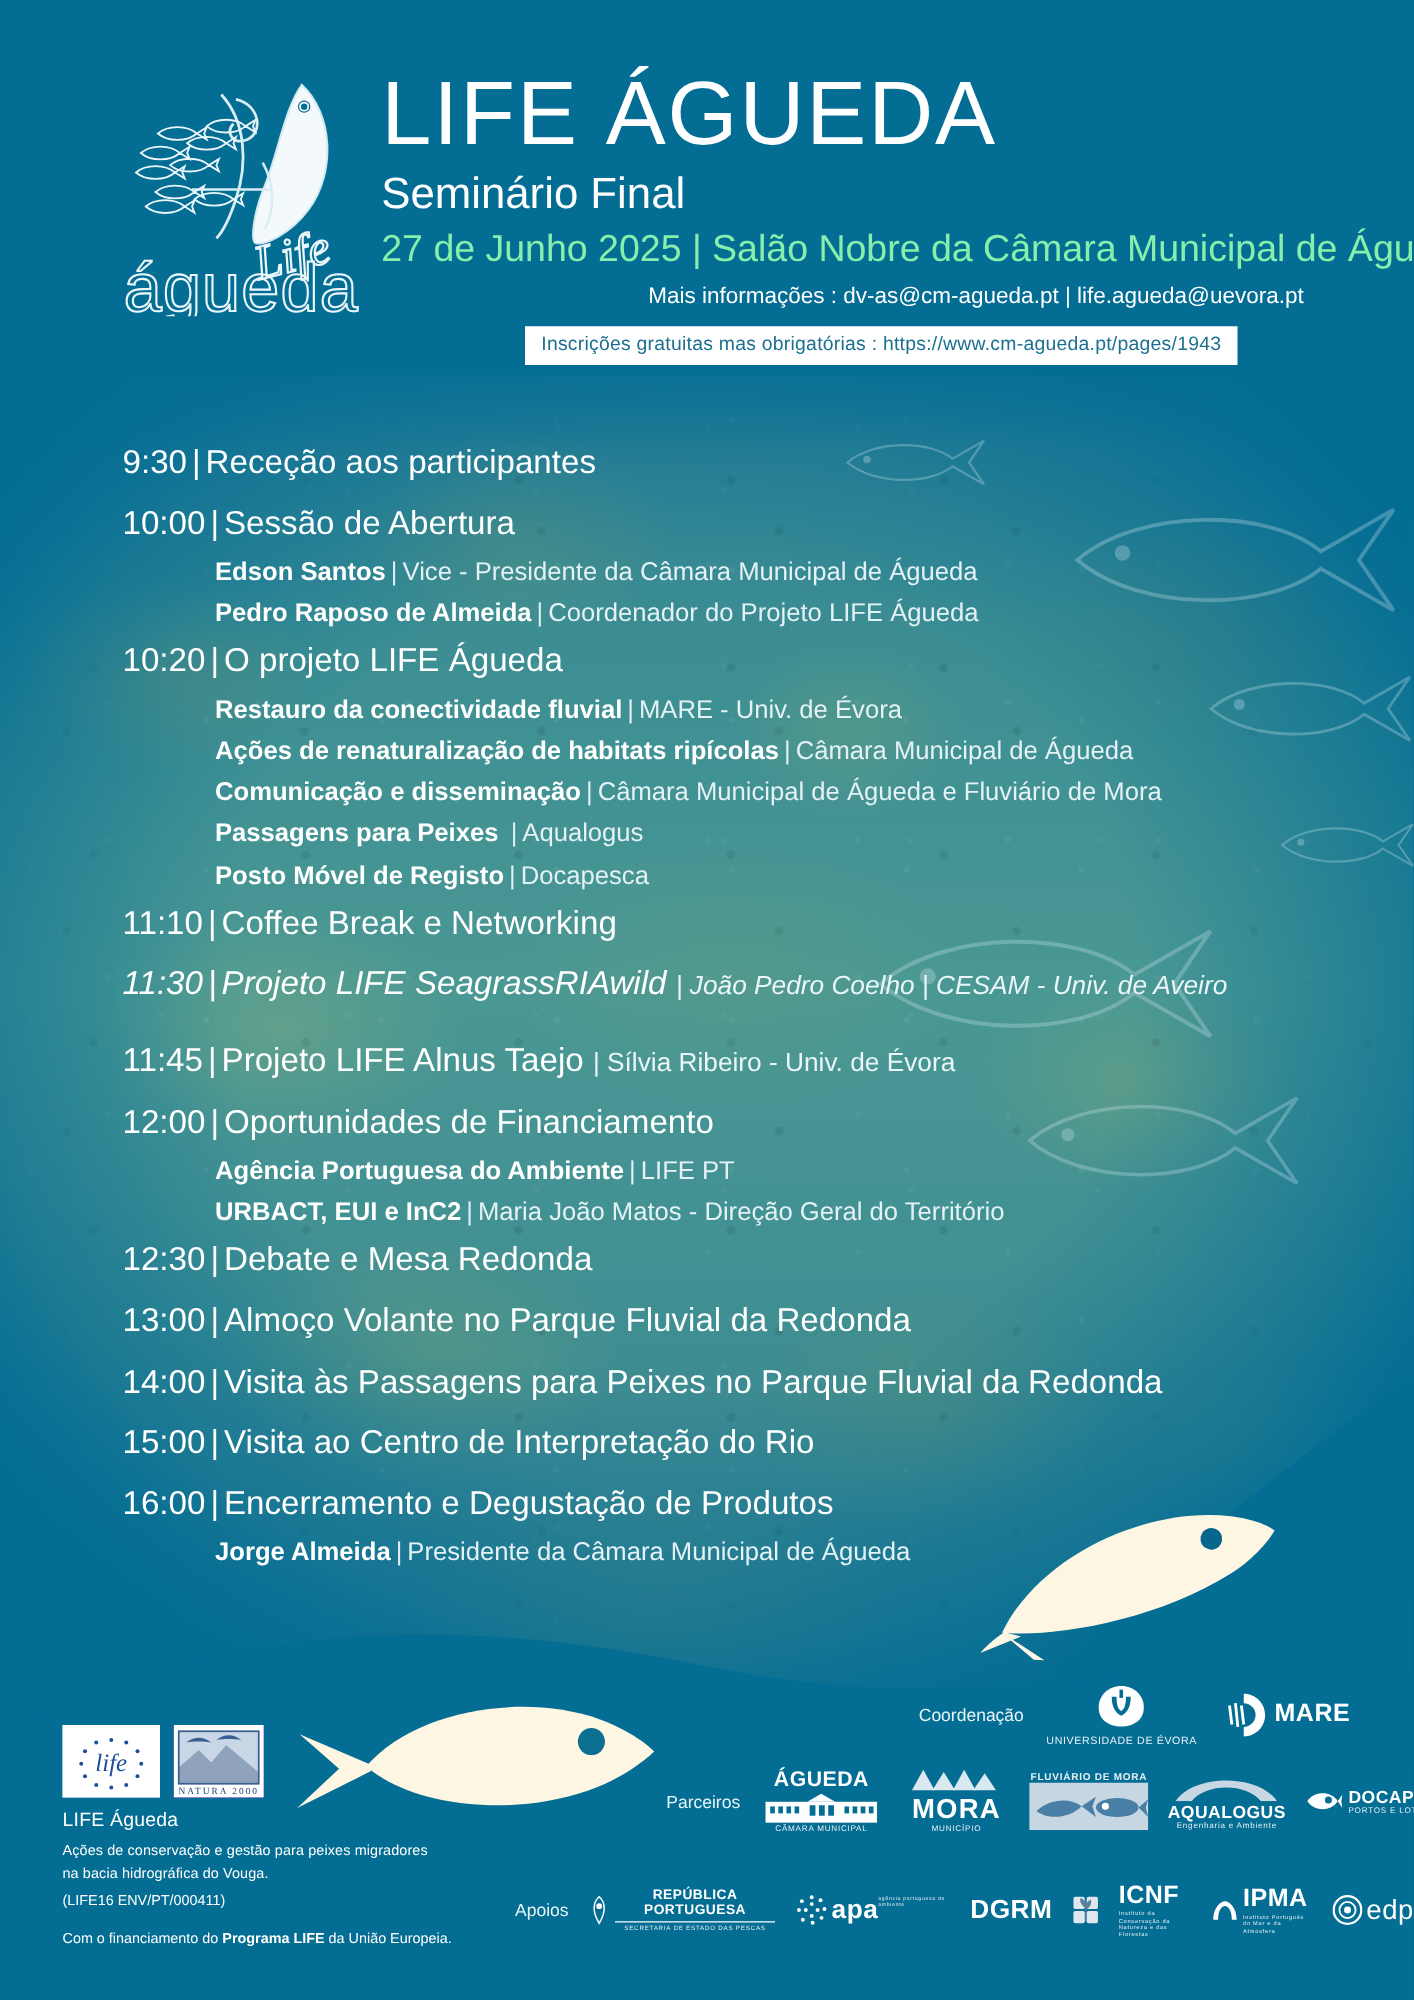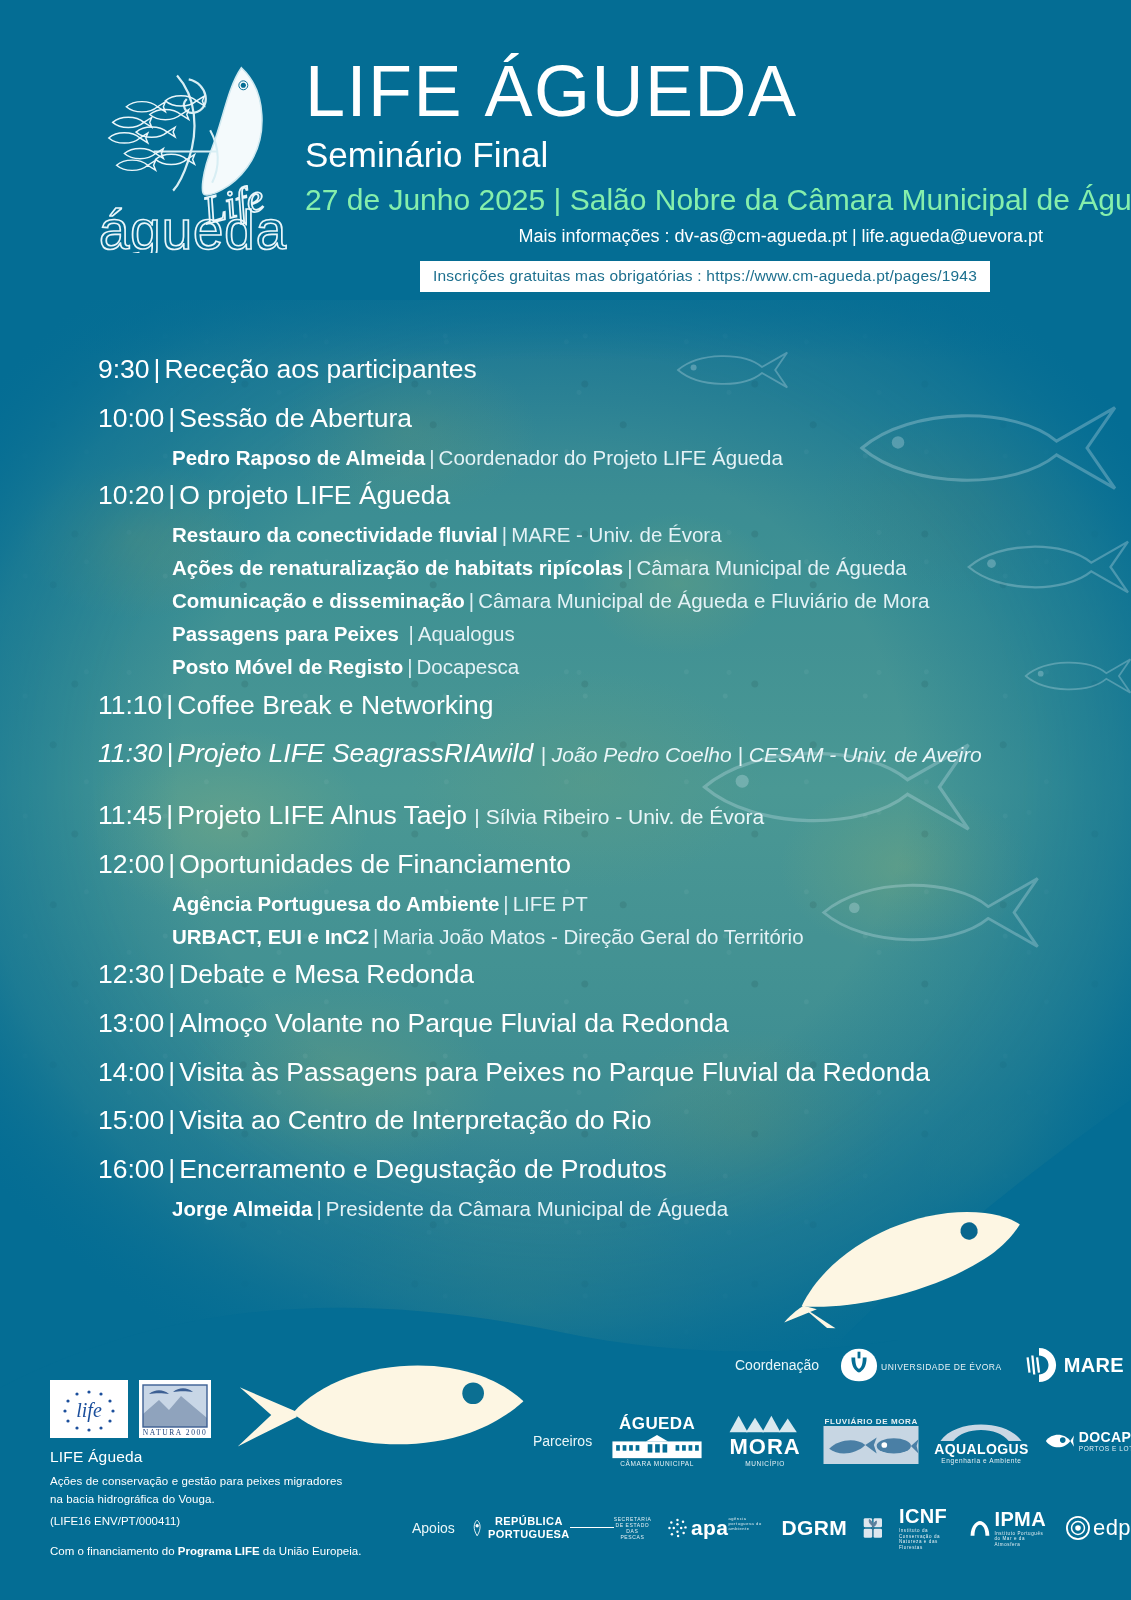--- a/index.html
+++ b/index.html
@@ -211,20 +211,21 @@
     <div class="reg-box">Inscrições gratuitas mas obrigatórias : https://www.cm-agueda.pt/pages/1943</div>
   </div>
 
   <div class="schedule">
       <div class="slot" style="margin-bottom: 13px;">
         <div class="slot-main"><span class="tm">9:30</span><span class="sep">|</span><span class="ttl">Receção aos participantes</span></div>
       </div>
       <div class="slot">
         <div class="slot-main"><span class="tm">10:00</span><span class="sep">|</span><span class="ttl">Sessão de Abertura</span></div>
         <ul class="subs">
+          <li class="sub"><span class="who">Edson Santos</span><span class="bar">|</span><span class="org">Vice - Presidente da Câmara Municipal de Águeda</span></li>
           <li class="sub"><span class="who">Pedro Raposo de Almeida</span><span class="bar">|</span><span class="org">Coordenador do Projeto LIFE Águeda</span></li>
         </ul>
       </div>
       <div class="slot">
         <div class="slot-main"><span class="tm">10:20</span><span class="sep">|</span><span class="ttl">O projeto LIFE Águeda</span></div>
         <ul class="subs">
           <li class="sub"><span class="who">Restauro da conectividade fluvial</span><span class="bar">|</span><span class="org">MARE - Univ. de Évora</span></li>
           <li class="sub"><span class="who">Ações de renaturalização de habitats ripícolas</span><span class="bar">|</span><span class="org">Câmara Municipal de Águeda</span></li>
           <li class="sub"><span class="who">Comunicação e disseminação</span><span class="bar">|</span><span class="org">Câmara Municipal de Águeda e Fluviário de Mora</span></li>
           <li class="sub"><span class="who">Passagens para Peixes </span><span class="bar">|</span><span class="org">Aqualogus</span></li>
@@ -308,21 +309,21 @@
     <div class="foot-p">Ações de conservação e gestão para peixes migradores</div>
     <div class="foot-p">na bacia hidrográfica do Vouga.</div>
     <div class="foot-code">(LIFE16 ENV/PT/000411)</div>
     <div class="foot-fin">
       <span>Com o financiamento do </span><b>Programa LIFE</b><span> da União Europeia.</span>
     </div>
   </div>
 
   <div class="partner-row coord-row">
     <span class="row-label">Coordenação</span>
-    <div class="plogo" style="flex-direction:row;">
+    <div class="plogo" style="flex-direction:column;">
       <svg viewBox="0 0 44 40" width="44" height="38">
         <path d="M22,3 C33,3 41,11 41,21 C41,31 33,37 22,37 C11,37 3,31 3,21 C3,11 11,3 22,3 Z" fill="#ffffff"></path>
         <path d="M14,12 C14,22 18,26 22,28 C26,26 30,22 30,12 L26,12 C26,20 24,23 22,24 C20,23 18,20 18,12 Z" fill="#046d94"></path>
         <rect x="20.5" y="6" width="3" height="7" fill="#046d94"></rect>
       </svg>
       <span class="sm" style="font-size:8.5px;letter-spacing:.5px;margin-top:3px;">UNIVERSIDADE DE ÉVORA</span>
     </div>
     <div class="plogo" style="gap:6px;">
       <svg viewBox="0 0 40 40" width="38" height="38">
         <path d="M20,2 C30,2 38,10 38,20 C38,30 30,38 20,38 L20,30 C25,30 30,26 30,20 C30,14 25,10 20,10 Z" fill="#ffffff"></path>
@@ -404,21 +405,21 @@
   </div>
 
   <div class="partner-row apoio-row">
     <span class="row-label">Apoios</span>
 
     <div class="plogo" style="gap:5px;">
       <svg viewBox="0 0 22 30" width="20" height="28">
         <path d="M11,1 C17,6 19,16 11,29 C3,16 5,6 11,1 Z" fill="none" stroke="#ffffff" stroke-width="1.6"></path>
         <circle cx="11" cy="11" r="3" fill="#ffffff"></circle>
       </svg>
-      <span style="display:flex;flex-direction:row;align-items:center;">
+      <span style="display:flex;flex-direction:column;align-items:center;">
         <span class="nm" style="font-size:11px;line-height:1.15;text-align:center;">REPÚBLICA PORTUGUESA</span>
         <span style="display:block;width:100%;height:1px;background:#fff;margin:2px 0;"></span>
         <span class="sm" style="font-size:5px;">SECRETARIA DE ESTADO DAS PESCAS</span>
       </span>
     </div>
 
     <div class="plogo" style="gap:3px;">
       <svg viewBox="0 0 34 34" width="32" height="32">
         <g fill="#ffffff">
           <circle cx="17" cy="4" r="2"></circle>

